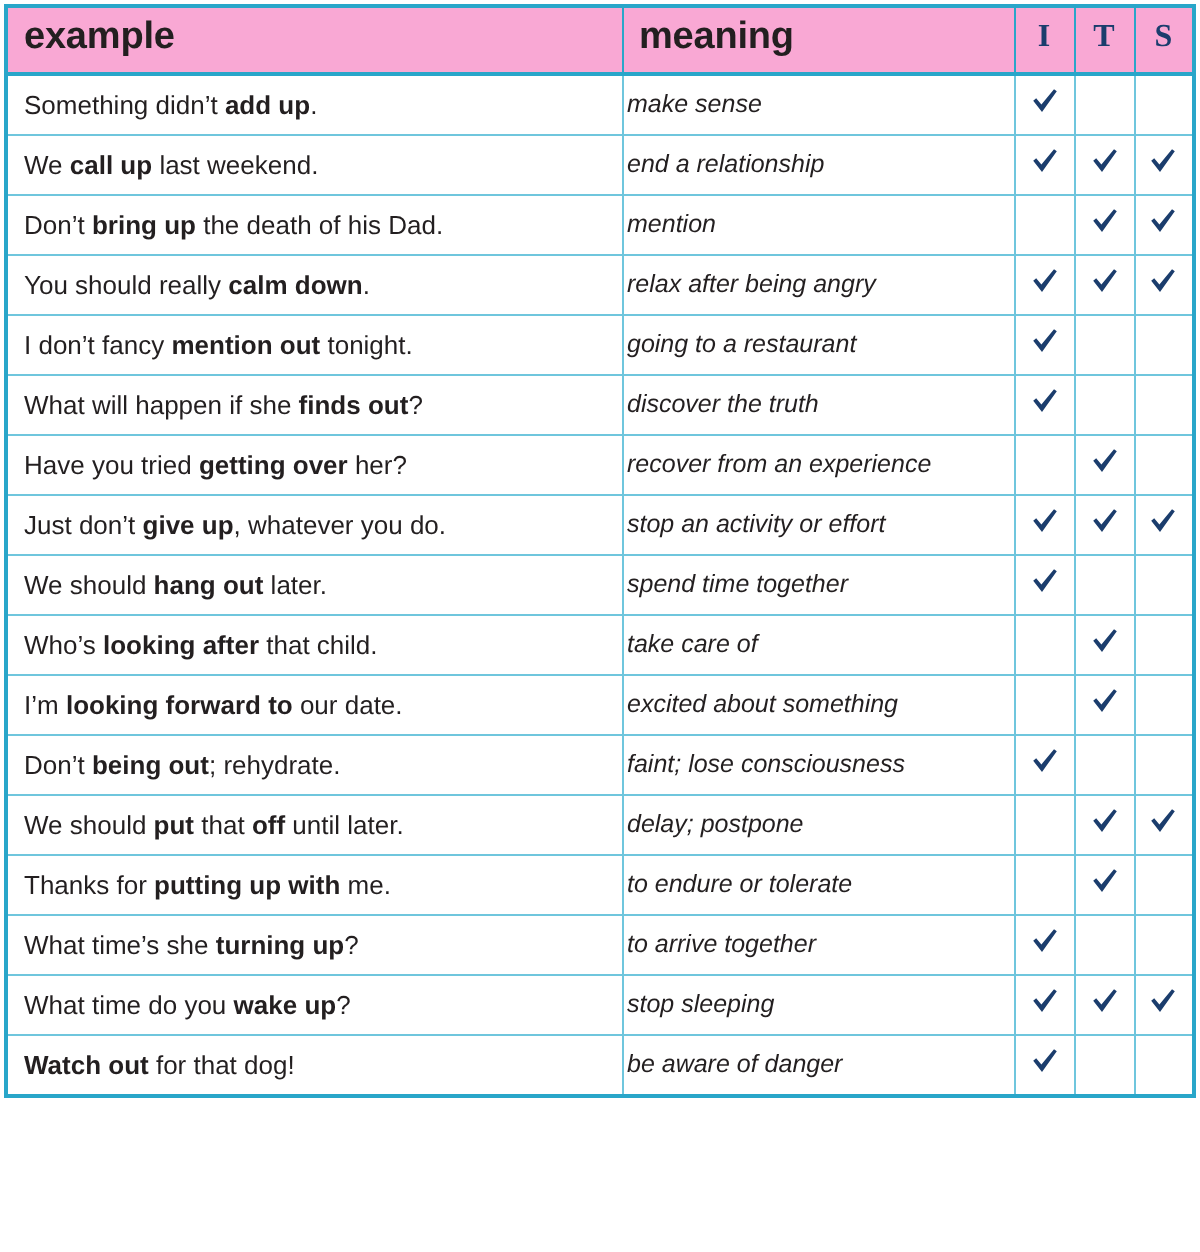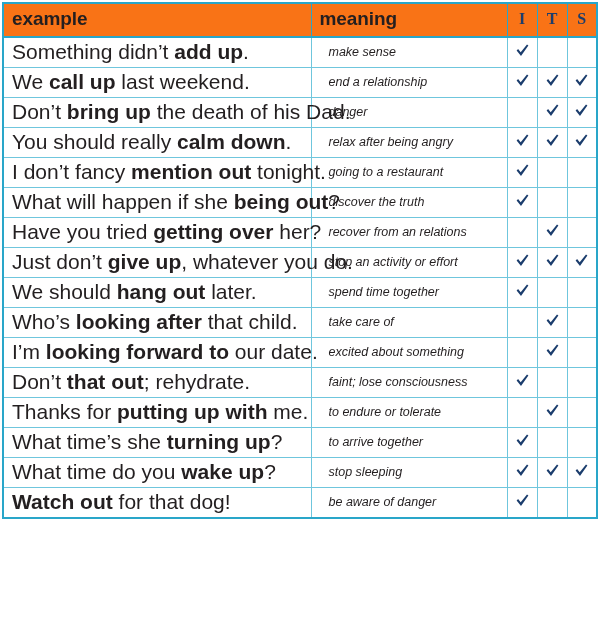--- a/index.html
+++ b/index.html
@@ -25,21 +25,21 @@
     width: 596px;
     table-layout: fixed;
     border: 2px solid #29a6c9;
     background: #ffffff;
   }
   table.pv-table col.col-example { width: 308px; }
   table.pv-table col.col-meaning { width: 196px; }
   table.pv-table col.col-mark    { width: 30px; }
 
   thead th {
-    background: #f97316;
+    background: #f9a8d4;
     border-right: 1px solid #29a6c9;
     border-bottom: 2px solid #29a6c9;
     height: 30px;
     padding: 0 0 2px 0;
     vertical-align: middle;
   }
   thead th:last-child { border-right: none; }
 
   .hdr-text {
     display: block;
@@ -65,29 +65,29 @@
     height: 29px;
     padding: 0;
     vertical-align: middle;
     background: #ffffff;
   }
   tbody td:last-child { border-right: none; }
   tbody tr:last-child td { border-bottom: none; }
 
   td.cell-example {
     padding-left: 8px;
-    font-size: 21px;
+    font-size: 13px;
     color: #231f20;
     line-height: 1.05;
     white-space: nowrap;
   }
   td.cell-example b { font-weight: bold; }
 
   td.cell-meaning {
-    padding-left: 17px;
+    padding-left: 2px;
     font-size: 12.5px;
     font-style: italic;
     color: #231f20;
     line-height: 1.05;
     white-space: nowrap;
   }
 
   td.cell-mark {
     text-align: center;
   }
@@ -146,21 +146,21 @@
               </svg></span></td>
           <td class="cell-mark"><span class="tick"><svg width="15" height="15" viewBox="0 0 15 15" aria-hidden="true">
                 <path d="M1.6 7.4 L3.1 6.1 L5.7 9.2 L12.0 1.6 L13.4 2.6 L6.0 13.0 Z" fill="#1b3d6d"></path>
               </svg></span></td>
           <td class="cell-mark"><span class="tick"><svg width="15" height="15" viewBox="0 0 15 15" aria-hidden="true">
                 <path d="M1.6 7.4 L3.1 6.1 L5.7 9.2 L12.0 1.6 L13.4 2.6 L6.0 13.0 Z" fill="#1b3d6d"></path>
               </svg></span></td>
         </tr>
         <tr>
           <td class="cell-example">Don’t <b>bring up</b> the death of his Dad.</td>
-          <td class="cell-meaning">danger</td>
+          <td class="cell-meaning">mention</td>
           <td class="cell-mark"></td>
           <td class="cell-mark"><span class="tick"><svg width="15" height="15" viewBox="0 0 15 15" aria-hidden="true">
                 <path d="M1.6 7.4 L3.1 6.1 L5.7 9.2 L12.0 1.6 L13.4 2.6 L6.0 13.0 Z" fill="#1b3d6d"></path>
               </svg></span></td>
           <td class="cell-mark"><span class="tick"><svg width="15" height="15" viewBox="0 0 15 15" aria-hidden="true">
                 <path d="M1.6 7.4 L3.1 6.1 L5.7 9.2 L12.0 1.6 L13.4 2.6 L6.0 13.0 Z" fill="#1b3d6d"></path>
               </svg></span></td>
         </tr>
         <tr>
           <td class="cell-example">You should really <b>calm down</b>.</td>
@@ -178,31 +178,31 @@
         <tr>
           <td class="cell-example">I don’t fancy <b>mention out</b> tonight.</td>
           <td class="cell-meaning">going to a restaurant</td>
           <td class="cell-mark"><span class="tick"><svg width="15" height="15" viewBox="0 0 15 15" aria-hidden="true">
                 <path d="M1.6 7.4 L3.1 6.1 L5.7 9.2 L12.0 1.6 L13.4 2.6 L6.0 13.0 Z" fill="#1b3d6d"></path>
               </svg></span></td>
           <td class="cell-mark"></td>
           <td class="cell-mark"></td>
         </tr>
         <tr>
-          <td class="cell-example">What will happen if she <b>being out</b>?</td>
+          <td class="cell-example">What will happen if she <b>finds out</b>?</td>
           <td class="cell-meaning">discover the truth</td>
           <td class="cell-mark"><span class="tick"><svg width="15" height="15" viewBox="0 0 15 15" aria-hidden="true">
                 <path d="M1.6 7.4 L3.1 6.1 L5.7 9.2 L12.0 1.6 L13.4 2.6 L6.0 13.0 Z" fill="#1b3d6d"></path>
               </svg></span></td>
           <td class="cell-mark"></td>
           <td class="cell-mark"></td>
         </tr>
         <tr>
           <td class="cell-example">Have you tried <b>getting over</b> her?</td>
-          <td class="cell-meaning">recover from an relations</td>
+          <td class="cell-meaning">recover from an experience</td>
           <td class="cell-mark"></td>
           <td class="cell-mark"><span class="tick"><svg width="15" height="15" viewBox="0 0 15 15" aria-hidden="true">
                 <path d="M1.6 7.4 L3.1 6.1 L5.7 9.2 L12.0 1.6 L13.4 2.6 L6.0 13.0 Z" fill="#1b3d6d"></path>
               </svg></span></td>
           <td class="cell-mark"></td>
         </tr>
         <tr>
           <td class="cell-example">Just don’t <b>give up</b>, whatever you do.</td>
           <td class="cell-meaning">stop an activity or effort</td>
           <td class="cell-mark"><span class="tick"><svg width="15" height="15" viewBox="0 0 15 15" aria-hidden="true">
@@ -236,27 +236,38 @@
         <tr>
           <td class="cell-example">I’m <b>looking forward to</b> our date.</td>
           <td class="cell-meaning">excited about something</td>
           <td class="cell-mark"></td>
           <td class="cell-mark"><span class="tick"><svg width="15" height="15" viewBox="0 0 15 15" aria-hidden="true">
                 <path d="M1.6 7.4 L3.1 6.1 L5.7 9.2 L12.0 1.6 L13.4 2.6 L6.0 13.0 Z" fill="#1b3d6d"></path>
               </svg></span></td>
           <td class="cell-mark"></td>
         </tr>
         <tr>
-          <td class="cell-example">Don’t <b>that out</b>; rehydrate.</td>
+          <td class="cell-example">Don’t <b>being out</b>; rehydrate.</td>
           <td class="cell-meaning">faint; lose consciousness</td>
           <td class="cell-mark"><span class="tick"><svg width="15" height="15" viewBox="0 0 15 15" aria-hidden="true">
                 <path d="M1.6 7.4 L3.1 6.1 L5.7 9.2 L12.0 1.6 L13.4 2.6 L6.0 13.0 Z" fill="#1b3d6d"></path>
               </svg></span></td>
           <td class="cell-mark"></td>
           <td class="cell-mark"></td>
+        </tr>
+        <tr>
+          <td class="cell-example">We should <b>put</b> that <b>off</b> until later.</td>
+          <td class="cell-meaning">delay; postpone</td>
+          <td class="cell-mark"></td>
+          <td class="cell-mark"><span class="tick"><svg width="15" height="15" viewBox="0 0 15 15" aria-hidden="true">
+                <path d="M1.6 7.4 L3.1 6.1 L5.7 9.2 L12.0 1.6 L13.4 2.6 L6.0 13.0 Z" fill="#1b3d6d"></path>
+              </svg></span></td>
+          <td class="cell-mark"><span class="tick"><svg width="15" height="15" viewBox="0 0 15 15" aria-hidden="true">
+                <path d="M1.6 7.4 L3.1 6.1 L5.7 9.2 L12.0 1.6 L13.4 2.6 L6.0 13.0 Z" fill="#1b3d6d"></path>
+              </svg></span></td>
         </tr>
         <tr>
           <td class="cell-example">Thanks for <b>putting up with</b> me.</td>
           <td class="cell-meaning">to endure or tolerate</td>
           <td class="cell-mark"></td>
           <td class="cell-mark"><span class="tick"><svg width="15" height="15" viewBox="0 0 15 15" aria-hidden="true">
                 <path d="M1.6 7.4 L3.1 6.1 L5.7 9.2 L12.0 1.6 L13.4 2.6 L6.0 13.0 Z" fill="#1b3d6d"></path>
               </svg></span></td>
           <td class="cell-mark"></td>
         </tr>

